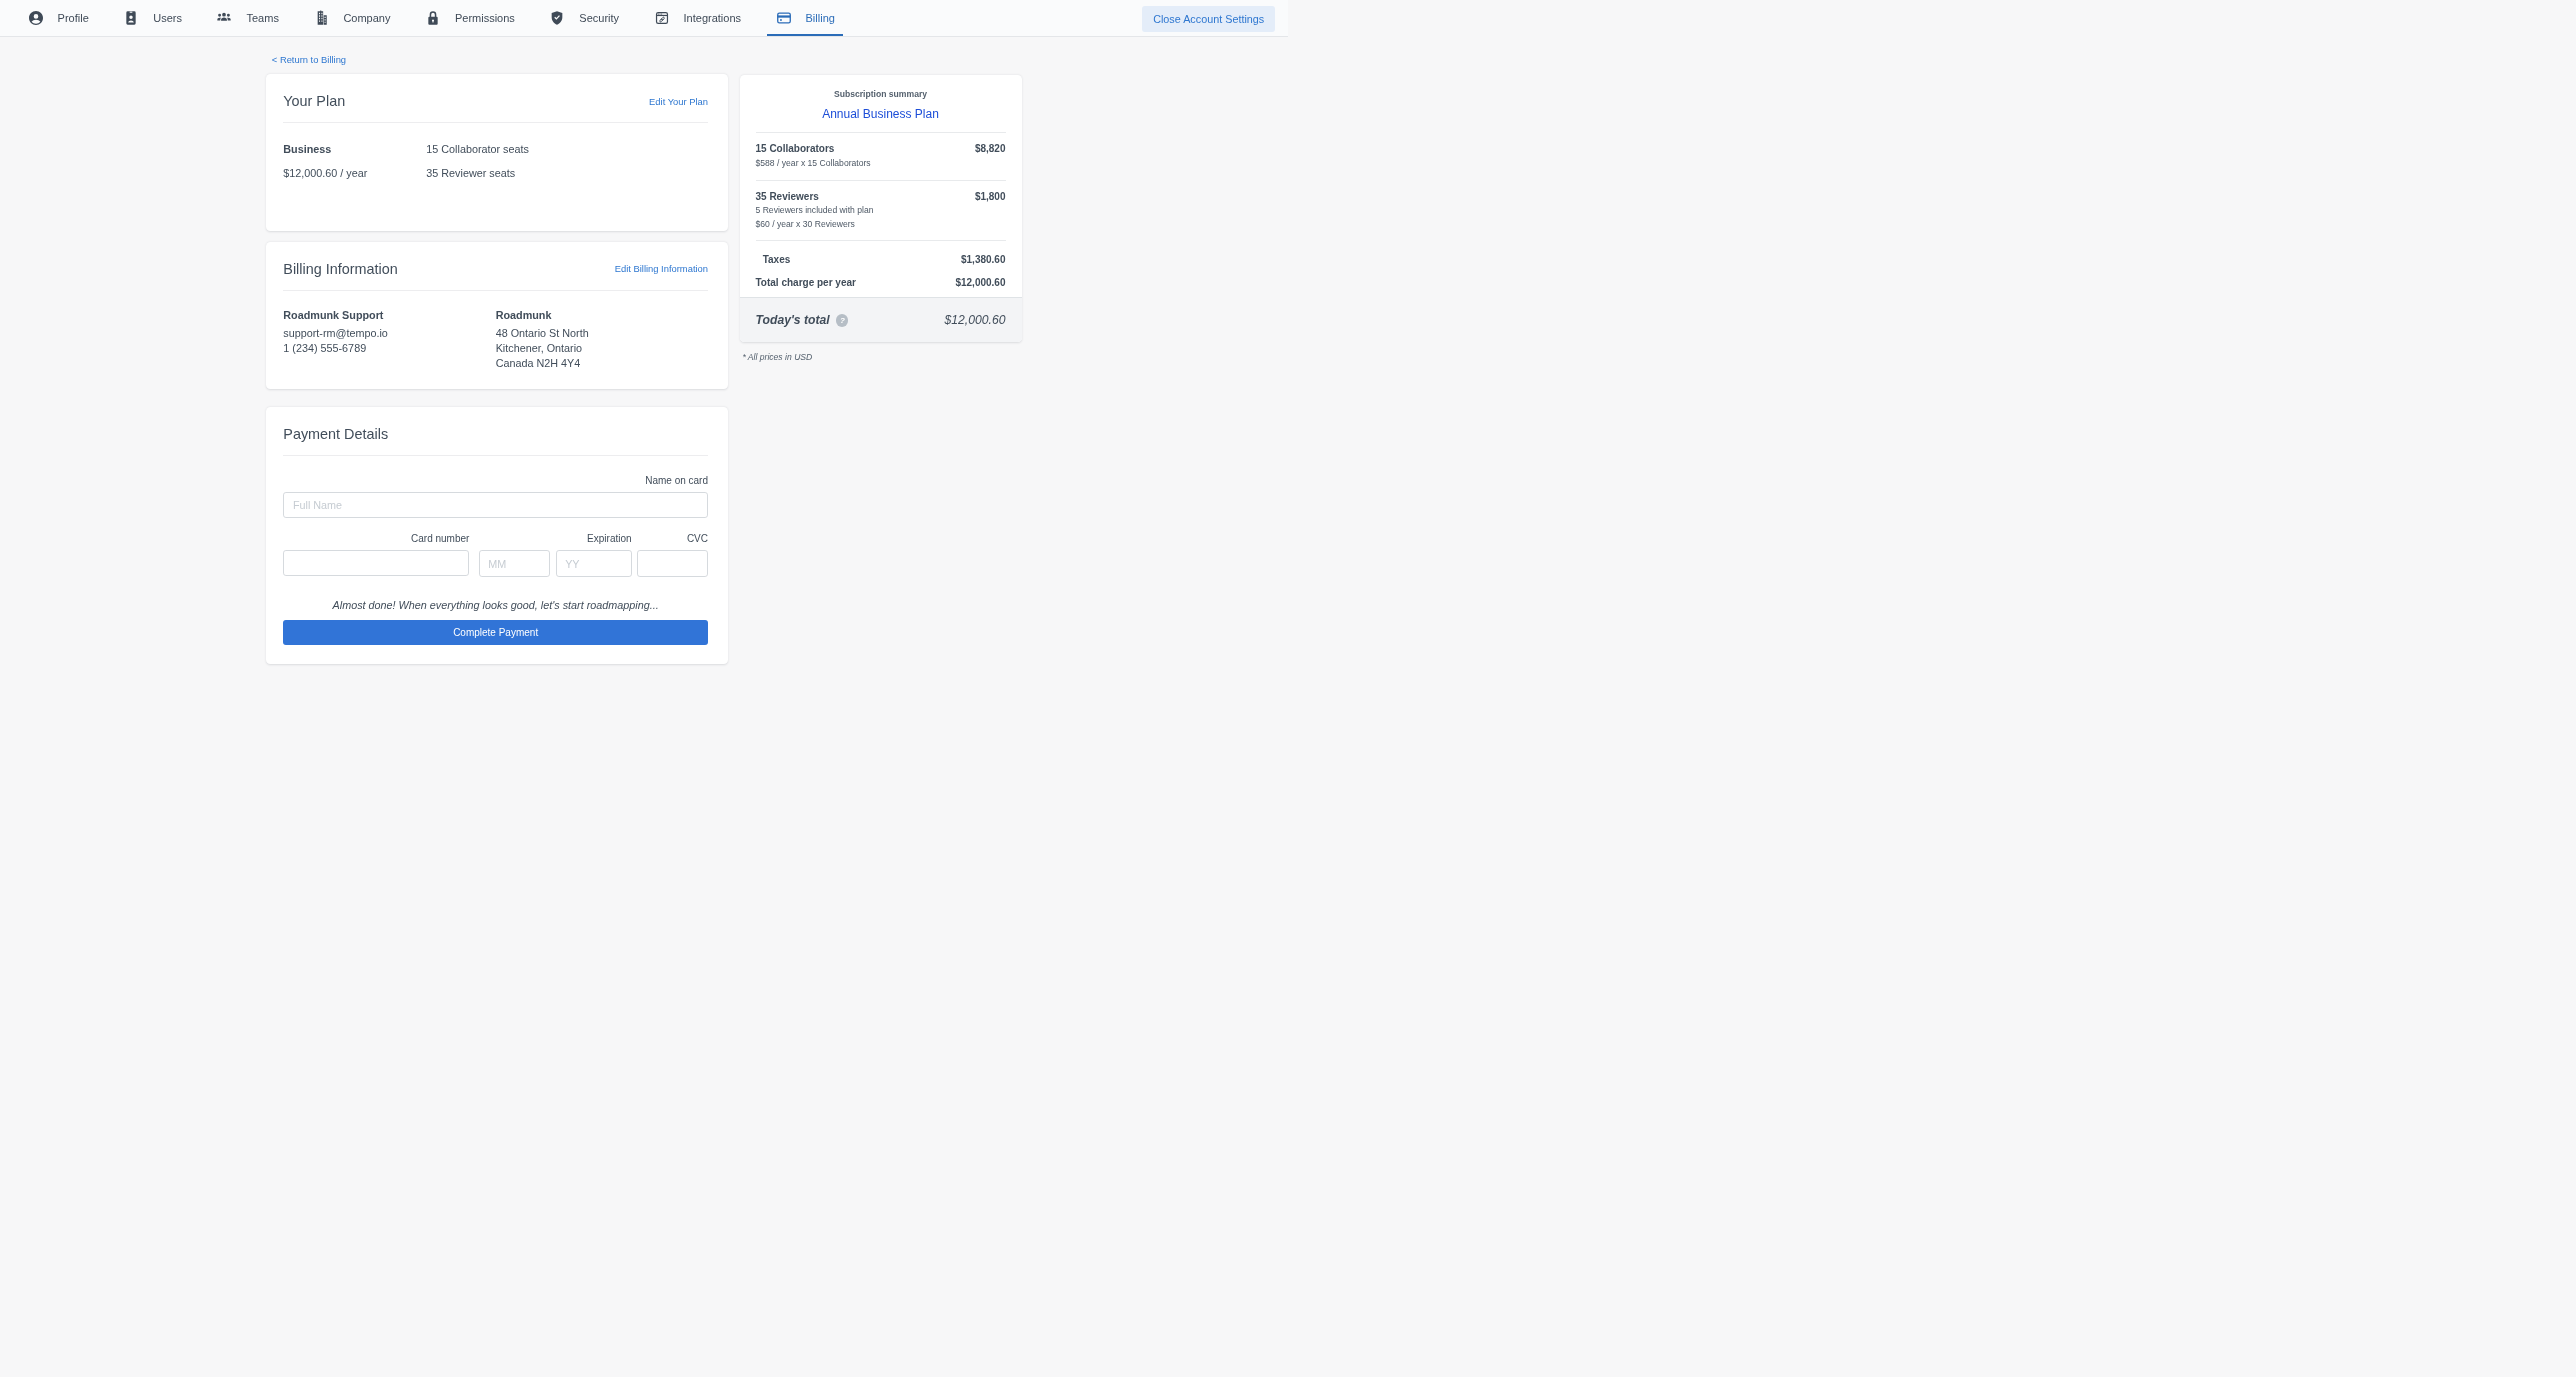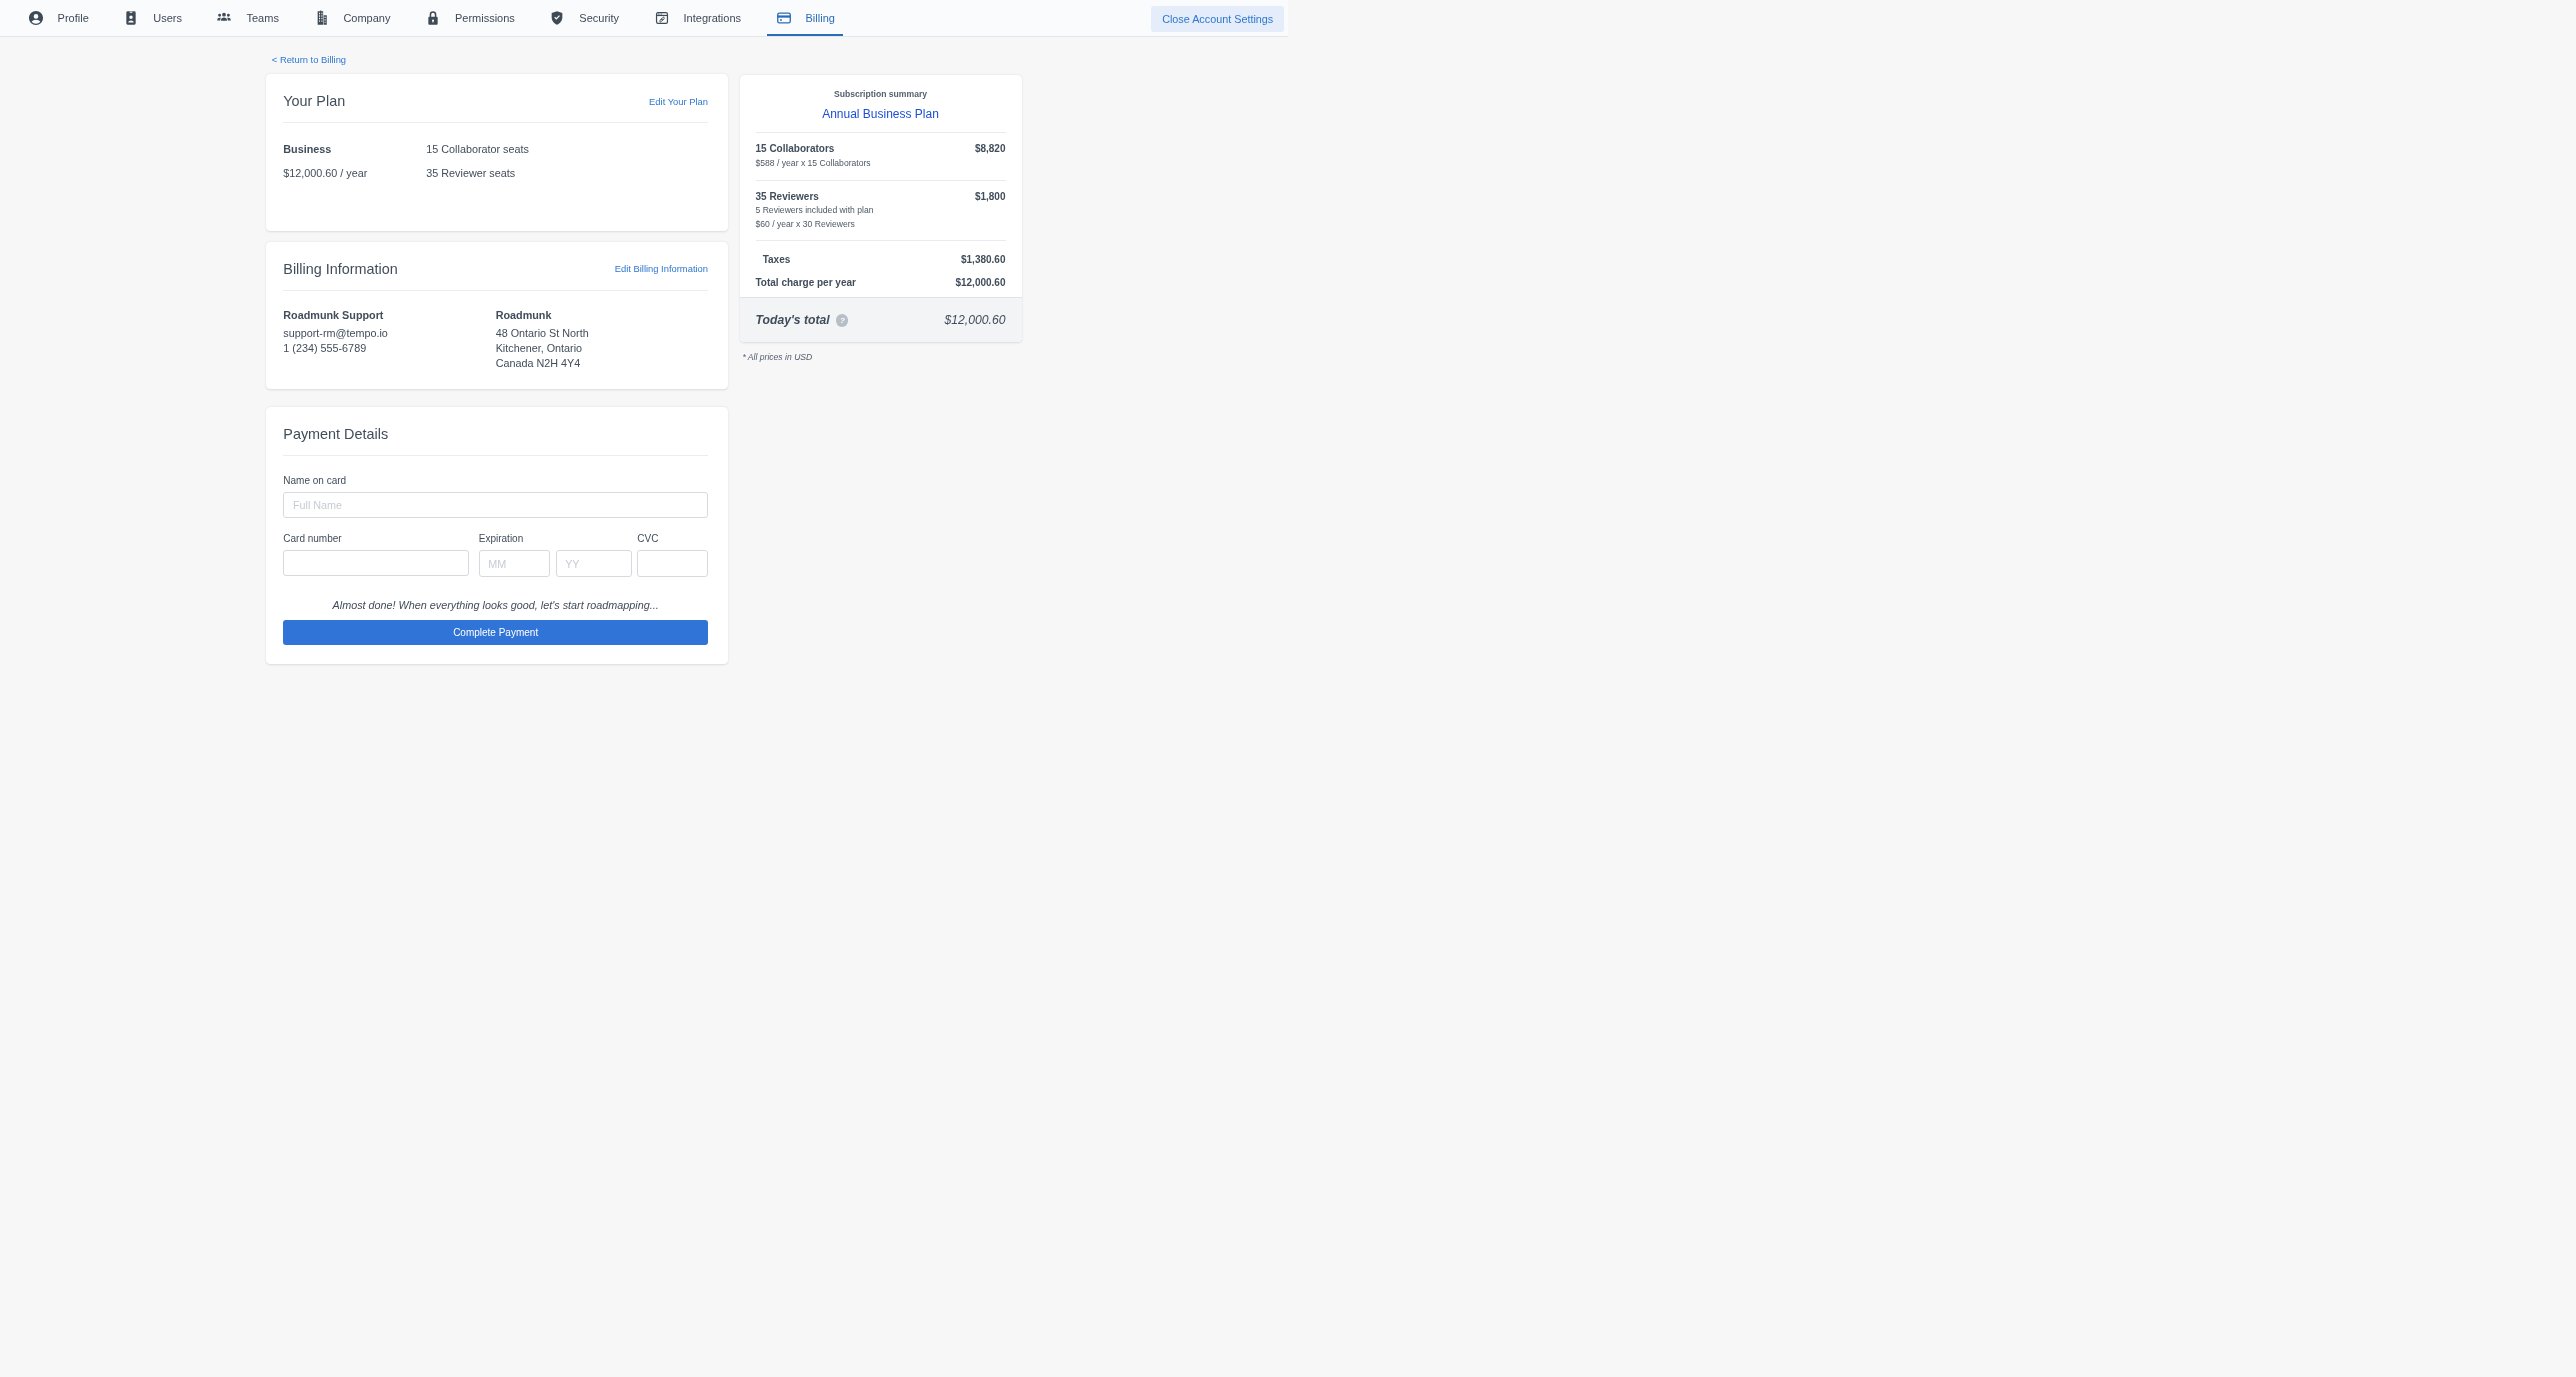--- a/index.html
+++ b/index.html
@@ -32,21 +32,21 @@
     color: #3f4a57;
     cursor: pointer;
     border-bottom: 2.2px solid transparent;
     padding-top: 2.2px;
   }
   .tab .icon { display: inline-flex; width: 16px; height: 16px; }
   .tab .icon svg { width: 16px; height: 16px; }
   .tab.active { color: #2b6cb8; border-bottom-color: #2b6cb8; }
   .close-btn {
     position: absolute;
-    right: 4px; top: 5.8px;
+    right: 13px; top: 5.8px;
     height: 26px;
     padding: 0 10.8px;
     background: #e4edf9;
     color: #2e77d0;
     font-size: 10.8px;
     border: none;
     border-radius: 2.9px;
     cursor: pointer;
     font-family: inherit;
   }
@@ -82,21 +82,21 @@
 
   
   .billing-card { padding: 19px 20px 17.3px 17.3px; margin-bottom: 18px; }
   .addr-row { display: flex; margin-top: 17.3px; font-size: 10.8px; line-height: 1.4; }
   .addr-col { width: 221px; }
   .addr-name { font-weight: 700; margin-bottom: 2.9px; }
 
   
   .payment-card { padding: 19px 20px 19.4px 17.3px; }
   .pay-form { margin-top: 19px; }
-  .field-label { display: block; font-size: 10px; color: #414d5a; margin-bottom: 6.5px; }
+  .field-label { display: block; font-size: 10px; color: #414d5a; margin-bottom: 6.5px; text-align: right; }
   .text-input {
     height: 26px;
     border: 0.7px solid #d6dade;
     border-radius: 2.9px;
     font-size: 10.8px;
     padding: 0 8.6px;
     color: #414d5a;
     width: 100%;
     font-family: inherit;
     background: #fff;

